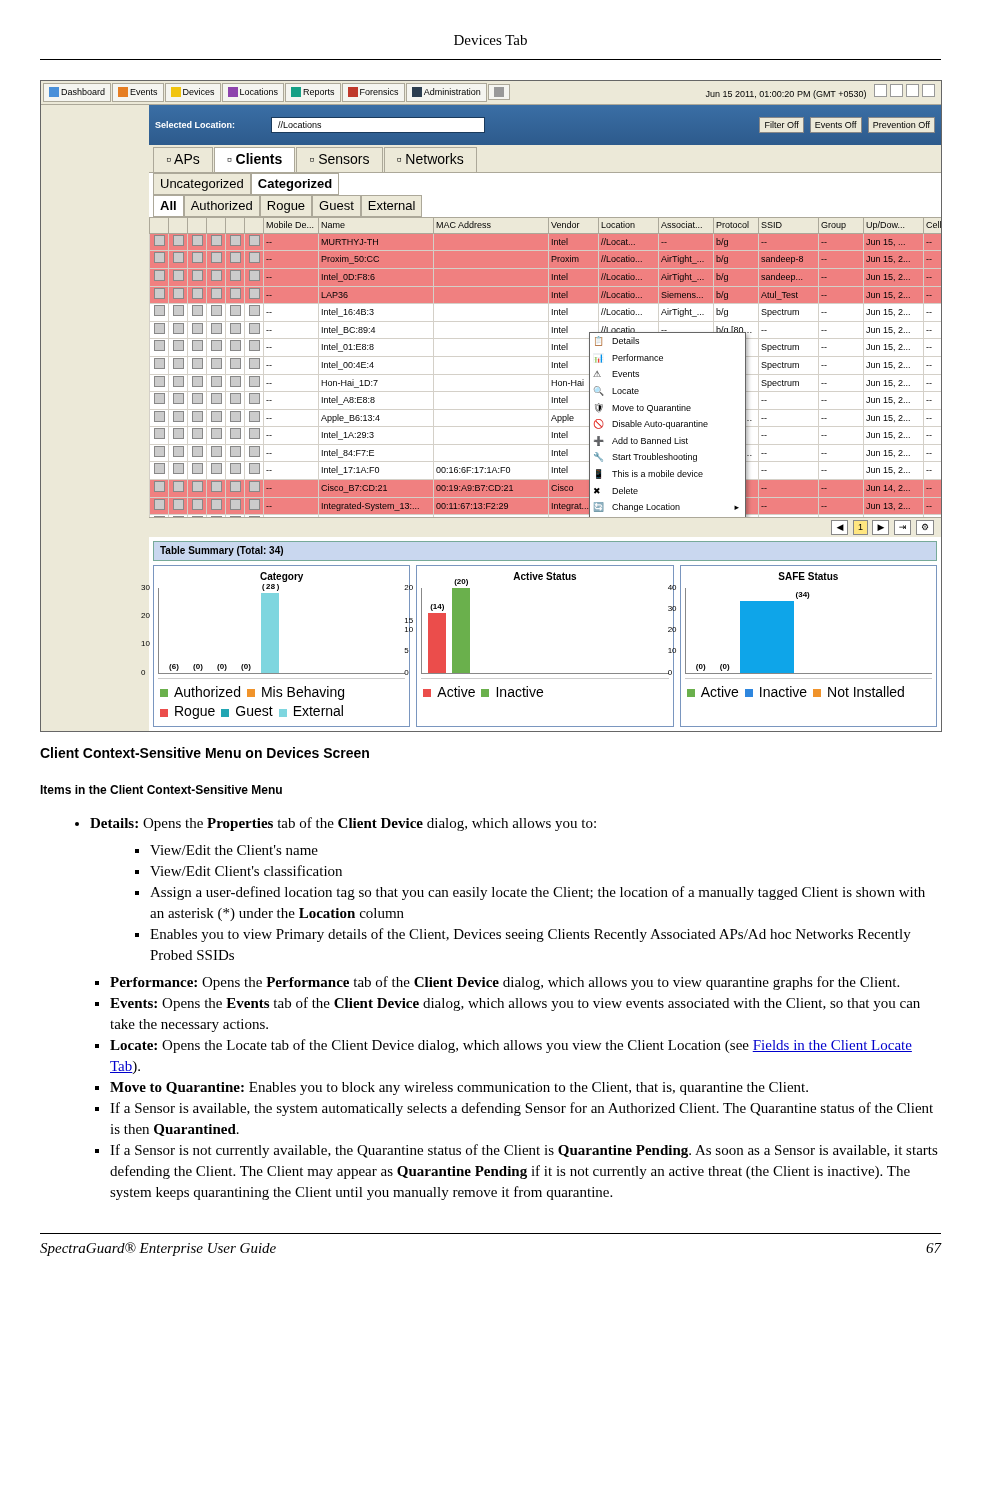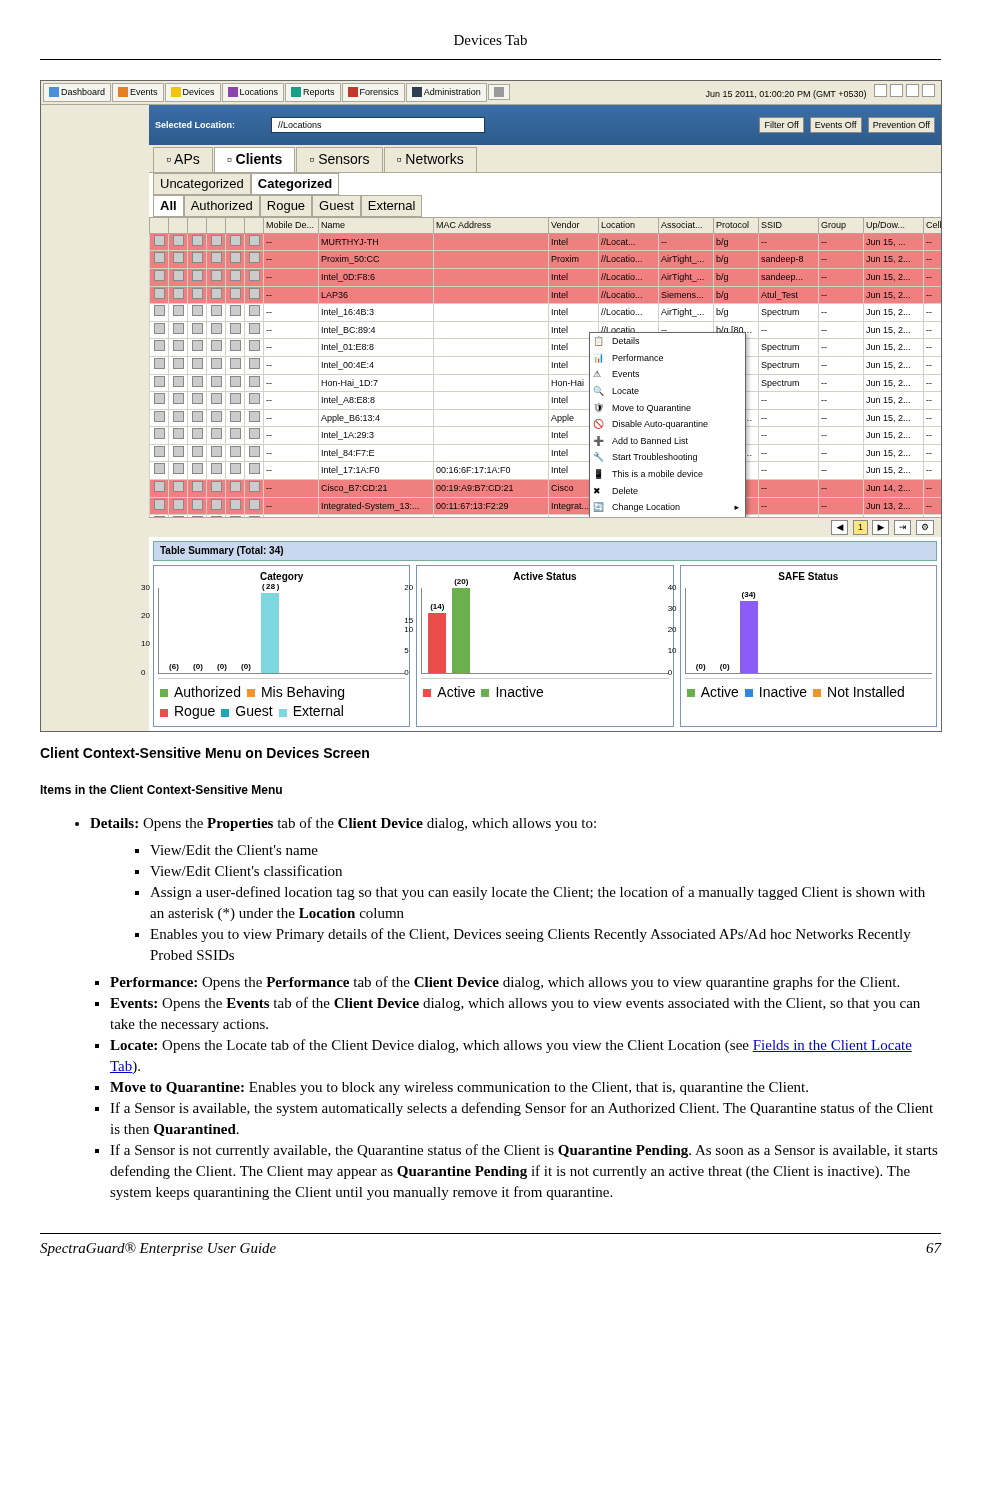--- a/index.html
+++ b/index.html
@@ -525,21 +525,21 @@
             <div class="ytick" style="bottom: 16.25px;">10</div>
             <div class="ytick" style="bottom: 37.5px;">20</div>
             <div class="ytick" style="bottom: 58.75px;">30</div>
             <div class="ytick" style="bottom: 80px;">40</div>
             <div class="bar" style="height: 0px; background: rgb(106, 176, 76);">
               <div class="bar-lbl">(0)</div>
             </div>
             <div class="bar" style="height: 0px; background: rgb(46, 134, 222);">
               <div class="bar-lbl">(0)</div>
             </div>
-            <div class="bar" style="height: 72.25px; background: #8b5cf6;">
+            <div class="bar" style="height: 72.25px; background: #0ea5e9; padding-left: 36px;">
               <div class="bar-lbl">(34)</div>
             </div>
           </div>
           <div class="legend"><span><span class="sw" style="background:#6ab04c"></span>Active</span><span><span class="sw" style="background:#2e86de"></span>Inactive</span><span><span class="sw" style="background:#f0932b"></span>Not Installed</span></div>
         </div>
       </div>
   </div>
   <div class="clear"></div>
 </div>
 

